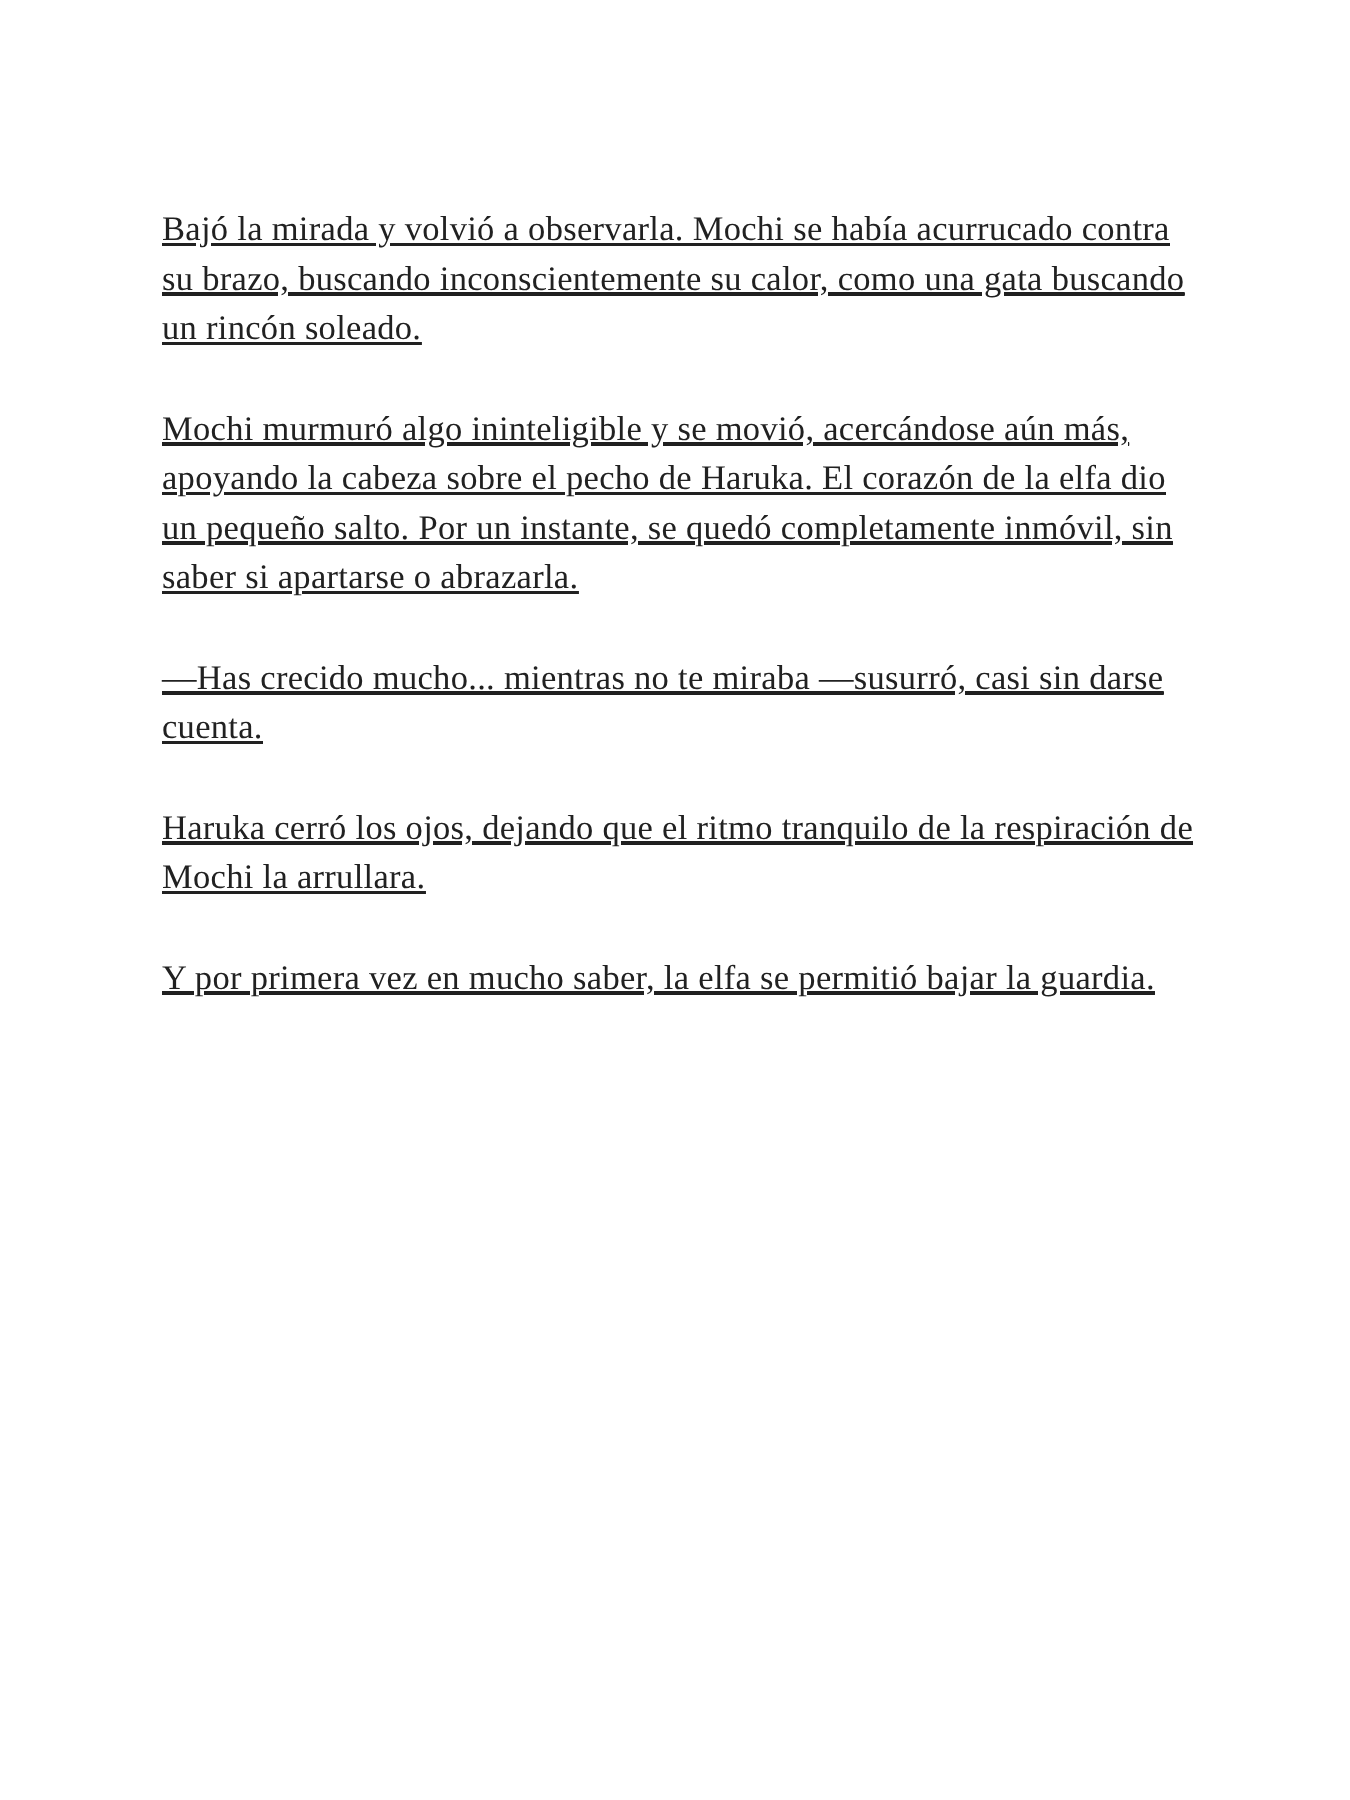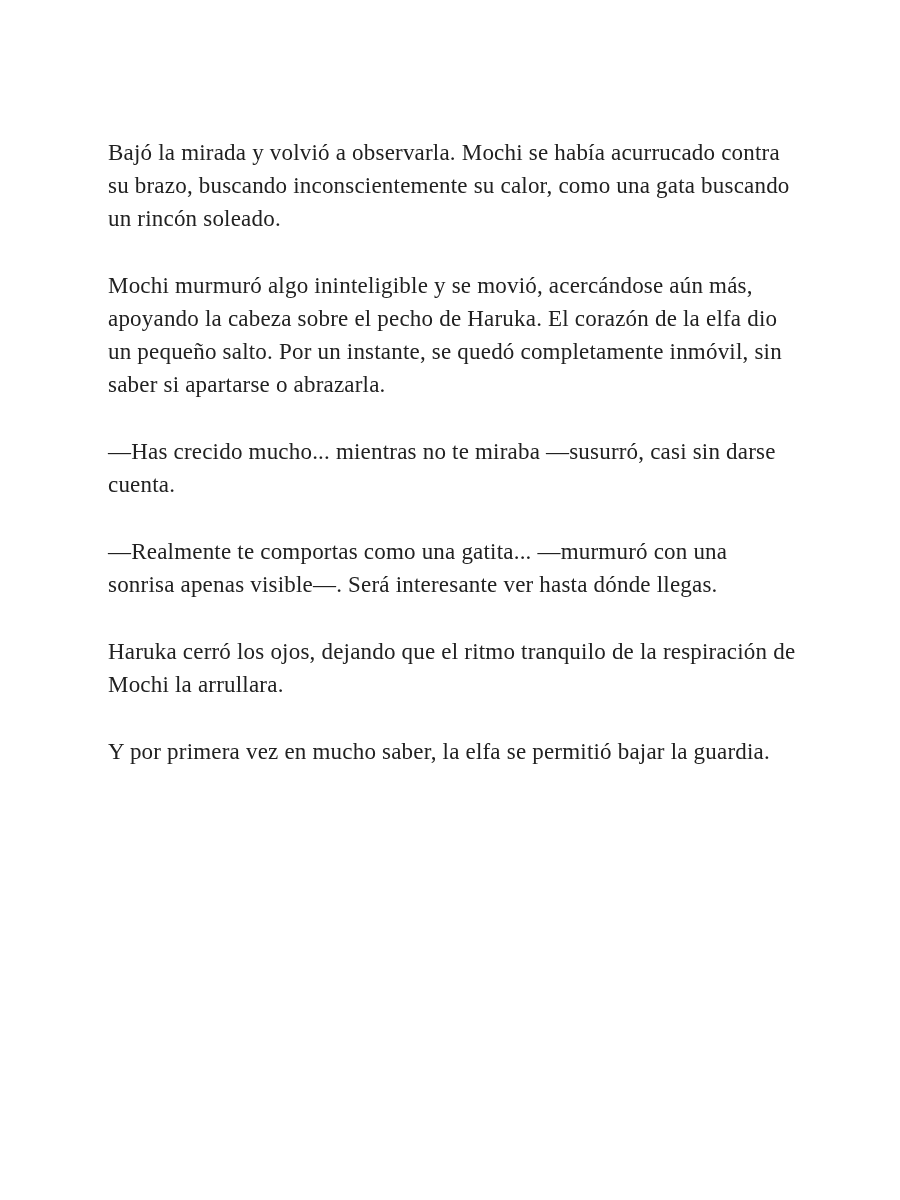--- a/index.html
+++ b/index.html
@@ -1,15 +1,15 @@
 <!DOCTYPE html>
 <html lang="es"><head>
 <meta charset="utf-8">
 <style>
-  * { margin: 0; padding: 0; box-sizing: border-box; }
+  * { margin: 0; padding: 0; box-sizing: border-box; text-decoration: underline; }
 
   html, body {
     width: 900px;
     height: 1200px;
     background: #ffffff;
     overflow: hidden;
   }
 
   .page {
     width: 900px;
@@ -34,17 +34,16 @@
   }
 </style>
 </head>
 <body>
 
 <div class="page">
   <article class="story">
     <p>Bajó la mirada y volvió a observarla. Mochi se había acurrucado contra su brazo, buscando inconscientemente su calor, como una gata buscando un rincón soleado.</p>
     <p>Mochi murmuró algo ininteligible y se movió, acercándose aún más, apoyando la cabeza sobre el pecho de Haruka. El corazón de la elfa dio un pequeño salto. Por un instante, se quedó completamente inmóvil, sin saber si apartarse o abrazarla.</p>
     <p>—Has crecido mucho... mientras no te miraba —susurró, casi sin darse cuenta.</p>
-    <p>—Realmente te comportas como una gatita... —murmuró con una sonrisa apenas visible—. Será interesante ver hasta dónde llegas.</p>
     <p>Haruka cerró los ojos, dejando que el ritmo tranquilo de la respiración de Mochi la arrullara.</p>
     <p>Y por primera vez en mucho saber, la elfa se permitió bajar la guardia.</p>
   </article>
 </div>
 
 </body></html>

